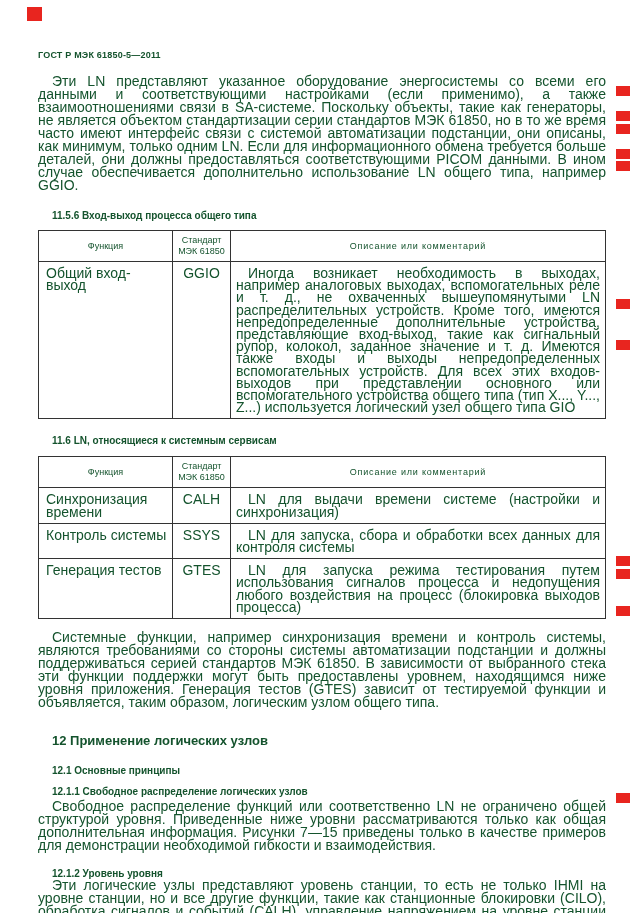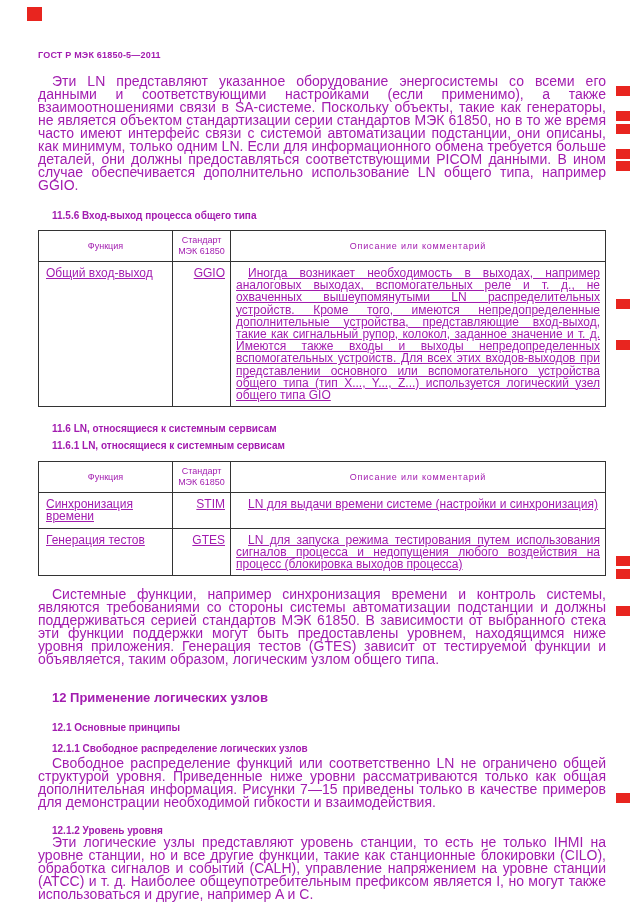--- a/index.html
+++ b/index.html
@@ -1,20 +1,20 @@
 <!DOCTYPE html>
 <html lang="ru"><head>
 <meta charset="utf-8">
 <style>
   * { margin:0; padding:0; box-sizing:border-box; }
   html,body { background:#9a9a9a; }
   body { font-family:"Liberation Sans", sans-serif; }
   .page {
     position:relative; width:630px; height:913px; margin:0 auto;
-    background:#ffffff; color:#a21caf; overflow:hidden;
+    background:#ffffff; color:#14532d; overflow:hidden;
   }
   .content { position:absolute; left:38px; top:0; width:568px; }
   .doc-header { margin-top:50px; font-size:9px; font-weight:bold; letter-spacing:.2px; }
   p.body { font-size:14px; line-height:13px; text-align:justify; }
   .ind { text-indent:14px; }
   .h-sub { font-size:10px; font-weight:bold; text-indent:14px; }
   .h-big { font-size:13px; font-weight:bold; text-indent:14px; }
   .mt-intro { margin-top:15px; }
   .mt-1156 { margin-top:18px; }
   .mt-t1 { margin-top:9px; }
@@ -28,23 +28,23 @@
   .mt-p3 { margin-top:3px; }
   .mt-1212 { margin-top:16px; }
   .mt-p4 { }
   table { border-collapse:collapse; width:100%; table-layout:fixed; }
   th, td { border:1px solid #333; }
   th {
     font-size:9px; font-weight:normal; text-align:center;
     vertical-align:middle; padding:4px 3px; line-height:11px;
   }
   th.desc-h { letter-spacing:.8px; }
-  td { font-size:12px; vertical-align:top; padding:5px; line-height:12.2px;text-decoration:underline; }
+  td { font-size:14px; vertical-align:top; padding:5px; line-height:12.2px; }
   td.func { padding-left:7px; }
-  td.std { text-align:right; }
+  td.std { text-align:center; }
   td.desc { text-align:justify; text-indent:12px; }
   .pagenum { font-size:10px; margin-top:26px;font-style:italic; }
   .red-mark { position:absolute; }
 </style>
 </head>
 <body>
 
 <div class="page">
   <div class="content">
 
@@ -70,40 +70,44 @@
       <tbody>
         <tr>
           <td class="func">Общий вход-выход</td>
           <td class="std">GGIO</td>
           <td class="desc">Иногда возникает необходимость в выходах, например аналоговых выходах, вспомогательных реле и т. д., не охваченных вышеупомянутыми LN распределительных устройств. Кроме того, имеются непредопределенные дополнительные устройства, представляющие вход-выход, такие как сигнальный рупор, колокол, заданное значение и т. д. Имеются также входы и выходы непредопределенных вспомогательных устройств. Для всех этих входов-выходов при представлении основного или вспомогательного устройства общего типа (тип X..., Y..., Z...) используется логический узел общего типа GIO</td>
         </tr>
       </tbody>
     </table>
 
     <div class="h-sub mt-116">11.6 LN, относящиеся к системным сервисам</div>
-    <div class="h-sub mt-1161">11.6.1 LN, относящиеся к системным сервисам</div>
 
     <table class="mt-t2">
       <colgroup>
           <col style="width:134px">
           <col style="width:58px">
           <col>
         </colgroup>
       <thead>
         <tr>
           <th>Функция</th>
           <th>Стандарт МЭК 61850</th>
           <th class="desc-h">Описание или комментарий</th>
         </tr>
       </thead>
       <tbody>
         <tr>
           <td class="func">Синхронизация времени</td>
-          <td class="std">STIM</td>
+          <td class="std">CALH</td>
           <td class="desc">LN для выдачи времени системе (настройки и синхронизация)</td>
+        </tr>
+        <tr>
+          <td class="func">Контроль системы</td>
+          <td class="std">SSYS</td>
+          <td class="desc">LN для запуска, сбора и обработки всех данных для контроля системы</td>
         </tr>
         <tr>
           <td class="func">Генерация тестов</td>
           <td class="std">GTES</td>
           <td class="desc">LN для запуска режима тестирования путем использования сигналов процесса и недопущения любого воздействия на процесс (блокировка выходов процесса)</td>
         </tr>
       </tbody>
     </table>
 
     <p class="body ind mt-sys">Системные функции, например синхронизация времени и контроль системы, являются требованиями со стороны системы автоматизации подстанции и должны поддерживаться серией стандартов МЭК 61850. В зависимости от выбранного стека эти функции поддержки могут быть предоставлены уровнем, находящимся ниже уровня приложения. Генерация тестов (GTES) зависит от тестируемой функции и объявляется, таким образом, логическим узлом общего типа.</p>

